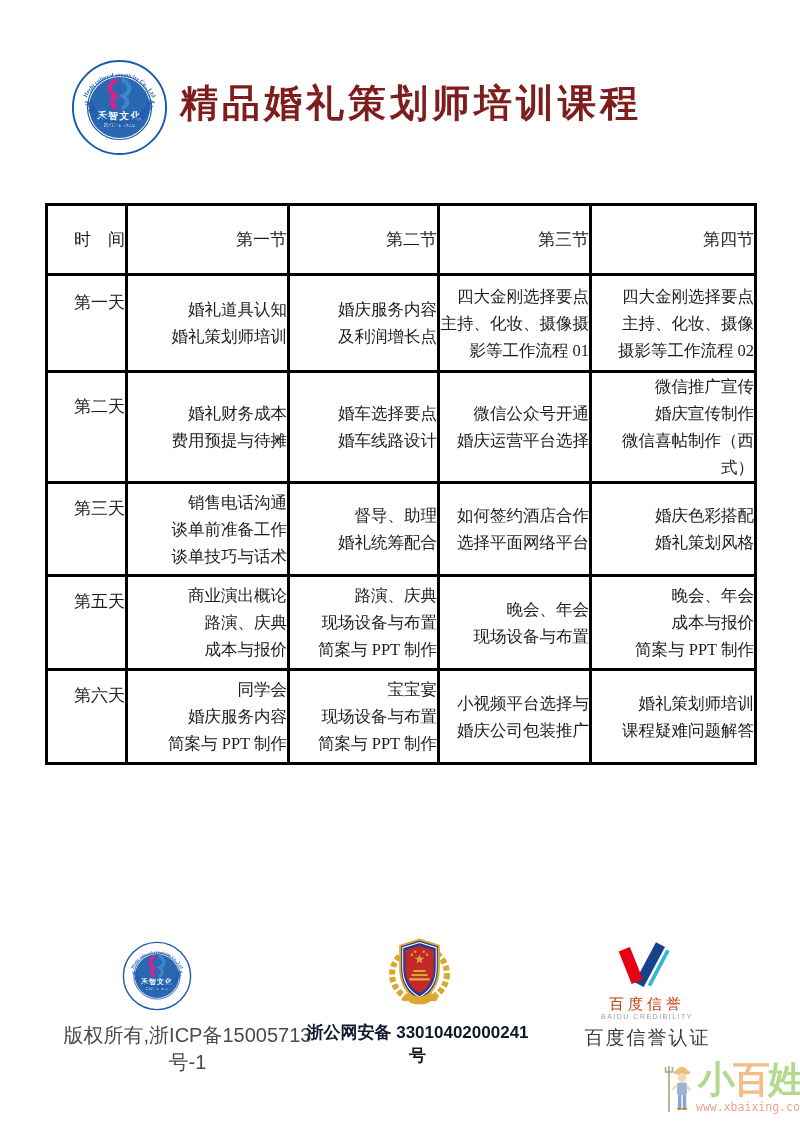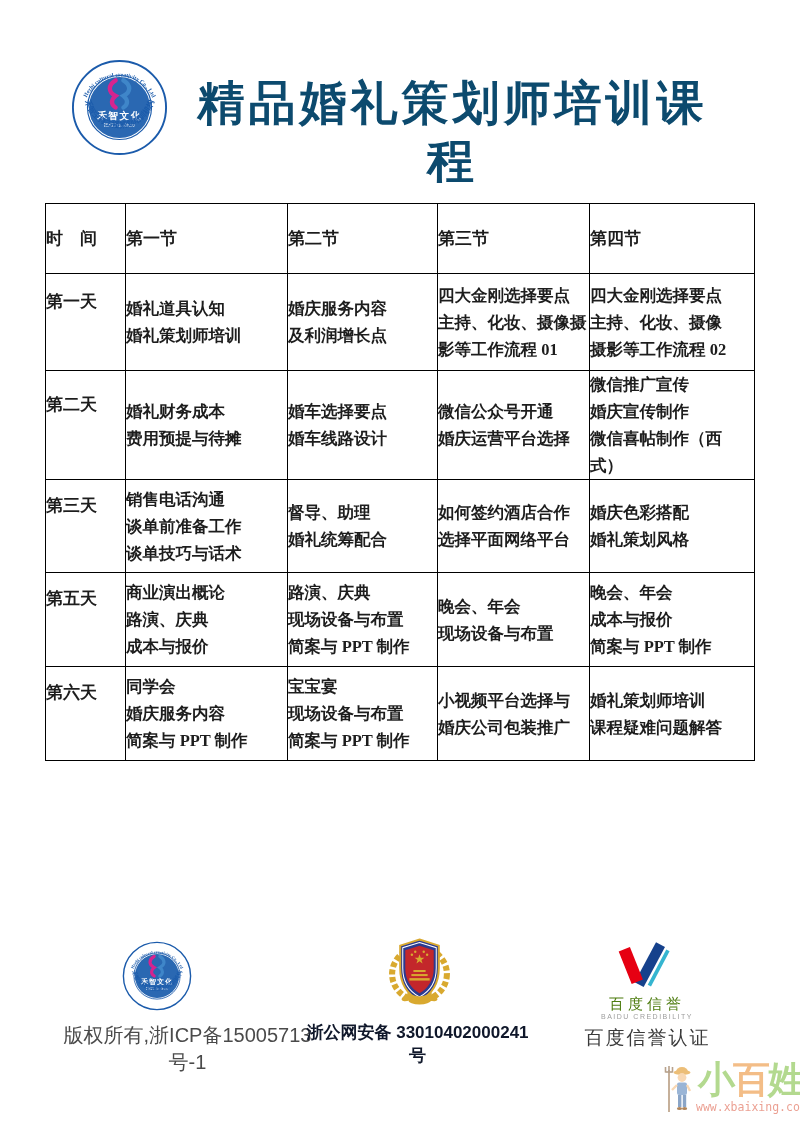--- a/index.html
+++ b/index.html
@@ -1,47 +1,47 @@
 <!DOCTYPE html>
 <html style="--logo-blue: #2a68b2; --logo-ring-blue: #1b5bab; --logo-magenta: #d6248f; --logo-mark-blue: #3f86c9; --badge-gold: #d9a92f; --badge-blue: #2b3a8f; --badge-red: #c3272b; --baidu-red: #e60012; --baidu-navy: #16418c; --baidu-teal: #35b5d0; --watermark-green: #9acd6a; --watermark-orange: #f0a860; --watermark-salmon: #e89080;"><head>
 <meta charset="utf-8">
 <style>
   html,body{margin:0;padding:0;background:#ffffff;}
   #page{position:relative;width:800px;height:1128px;margin:0 auto;background:#ffffff;overflow:hidden;
         font-family:"Liberation Serif","DejaVu Serif",serif;color:#1c1c1c;}
 
   
   #hezhi-logo-header{position:absolute;left:71px;top:59px;width:97px;height:97px;}
-  #page-title{position:absolute;left:180px;top:74px;width:545px;text-align:center;
-              font-size:47px;line-height:58px;font-weight:700;letter-spacing:4px;color:#0c4a6e;}
+  #page-title{position:absolute;left:180px;top:74px;width:545px;text-align:left;
+              font-size:38px;line-height:58px;font-weight:700;letter-spacing:4px;color:#7f1d1d;}
 
   
   #course-table{position:absolute;left:45px;top:203px;width:709px;border-collapse:collapse;
                 table-layout:fixed;color:#1d1d1d;}
-  #course-table th,#course-table td{border:1px solid #000000;text-align:left;
-                vertical-align:middle;white-space:pre-line;padding:0;font-weight:700;}
+  #course-table th,#course-table td{border:3px solid #000000;text-align:right;
+                vertical-align:middle;white-space:pre-line;padding:0;font-weight:400;}
   #course-table thead tr{height:70px;}
   #course-table thead th{font-size:17px;}
   #course-table tbody tr:nth-child(1){height:97px;}
   #course-table tbody tr:nth-child(2){height:100px;}
   #course-table tbody tr:nth-child(3){height:93px;}
   #course-table tbody tr:nth-child(4){height:94px;}
   #course-table tbody tr:nth-child(5){height:94px;}
   #course-table tbody tr:nth-child(6){height:104px;margin-top:20px;}
   #course-table td.day-cell{font-size:17px;padding-bottom:42px;}
   #course-table td.content-cell{font-size:16.5px;line-height:27px;}
 
   
   .ft-text{position:absolute;font-family:"Liberation Sans","DejaVu Sans",sans-serif;text-align:center;}
   #hezhi-logo-footer{position:absolute;left:122px;top:941px;width:70px;height:70px;}
   #copyright-text{left:60px;top:1022px;width:255px;font-size:20px;color:#4a4a4a;}
   #police-badge{position:absolute;left:386px;top:933px;width:67px;height:74px;}
   #police-text{left:300px;top:1021px;width:235px;font-size:17px;font-weight:700;color:#0f172a;}
   #baidu-logo{position:absolute;left:609px;top:941px;width:64px;height:52px;}
-  #baidu-name{left:583px;top:995px;width:128px;font-size:15px;letter-spacing:4px;color:#4d7c0f;}
+  #baidu-name{left:583px;top:995px;width:128px;font-size:15px;letter-spacing:4px;color:#c2410c;}
   #baidu-name-en{left:583px;top:1013px;width:128px;font-size:7px;letter-spacing:1.5px;color:#9d9d9d;}
   #baidu-cert{left:575px;top:1025px;width:145px;font-size:19px;letter-spacing:2px;color:#3a3a3a;}
 
   
   #watermark{position:absolute;left:660px;top:1056px;width:140px;height:68px;}
   #farmer-icon{position:absolute;left:4px;top:6px;width:28px;height:54px;opacity:.9;}
   #watermark-name{position:absolute;left:38px;top:4px;font-size:37px;font-weight:700;
                   letter-spacing:-2px;line-height:40px;white-space:nowrap;opacity:.75;}
   .wm-ch-0,.wm-ch-2{color:var(--watermark-green);}
   .wm-ch-1{color:var(--watermark-orange);}

